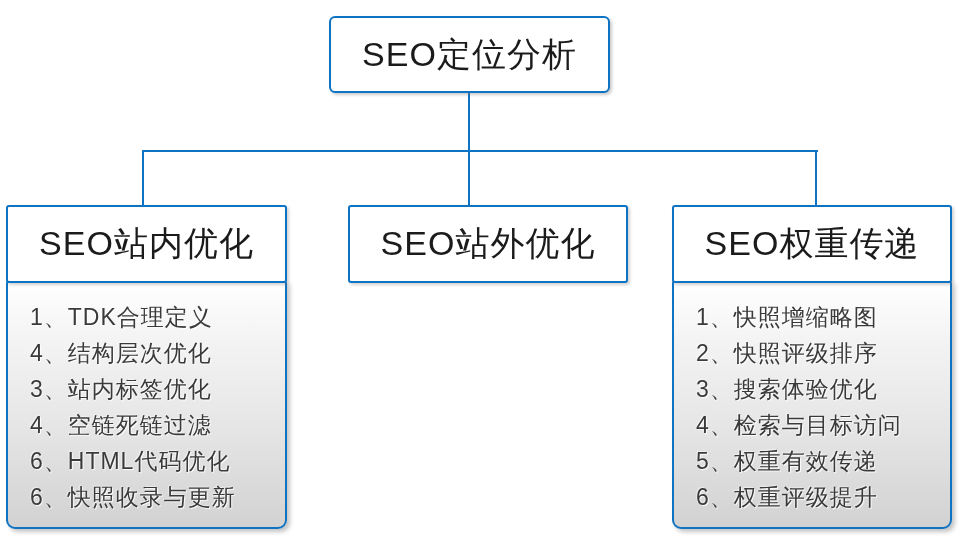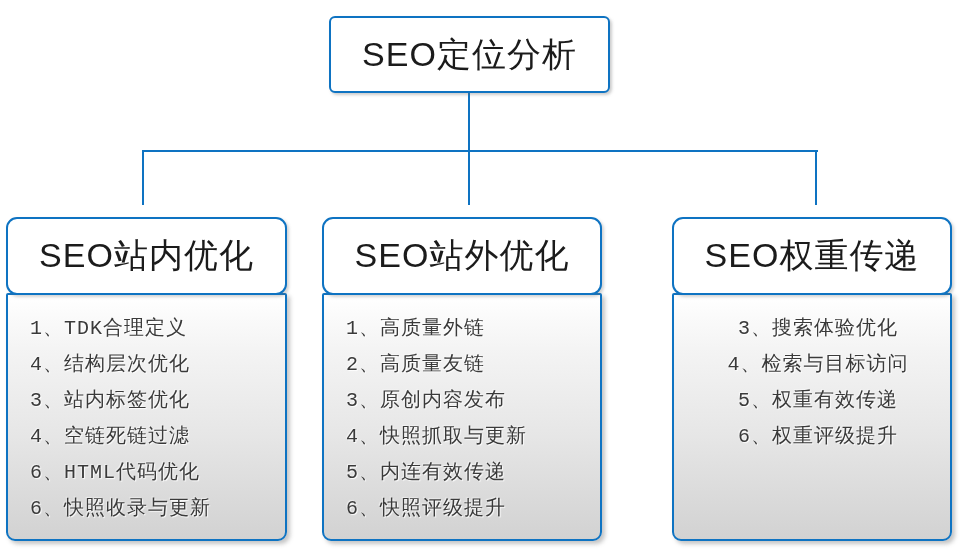--- a/index.html
+++ b/index.html
@@ -37,59 +37,57 @@
   }
   .line.v-root   { left: 468px; top: 93px;  width: 2px;  height: 59px; }
   .line.h-bar    { left: 142px; top: 150px; width: 676px; height: 2px; }
   .line.v-left   { left: 142px; top: 152px; width: 2px;  height: 53px; }
   .line.v-mid    { left: 468px; top: 152px; width: 2px;  height: 53px; }
   .line.v-right  { left: 815px; top: 152px; width: 2px;  height: 53px; }
 
   
   .column { position: absolute; top: 205px; z-index: 3; }
   .col-0 { left: 6px;   width: 281px; }
-  .col-1 { left: 322px; width: 280px; }
-  .col-2 { left: 672px; width: 280px; text-align: center; }
+  .col-1 { left: 348px; width: 280px; }
+  .col-2 { left: 672px; width: 280px; }
 
   .header-box {
     position: relative;
     width: 100%; height: 78px;
     background: #ffffff;
     border: 2px solid #0e73c2;
-    border-radius: 11px;
+    border-radius: 3px;
     box-shadow: 2px 2px 3px rgba(110,110,110,0.3);
     display: flex; align-items: center; justify-content: center;
     font-size: 34px;
     color: #1b1b1b;
     letter-spacing: 1px;
     z-index: 2;
-    margin-top: 12px;
   }
 
   .list-box {
     position: relative;
     margin-top: -2px;
     width: 100%; height: 248px;
     background: linear-gradient(180deg, #ffffff 0%, #f4f4f4 22%, #e6e6e6 58%, #d2d2d2 100%);
     border: 2px solid #0e73c2;
     border-radius: 2px 2px 9px 9px;
     box-shadow: 3px 3px 4px rgba(110,110,110,0.4);
     padding: 16px 10px 0 22px;
     z-index: 1;
   }
 
   .list-item {
     height: 36px;
     line-height: 36px;
-    font-size: 20px;
+    font-size: 23px;
     color: #3a3a3a;
     letter-spacing: 1px;
     white-space: nowrap;
     text-shadow: 1px 1px 1px rgba(255,255,255,0.95), -1px -1px 1px rgba(255,255,255,0.55);
-    font-family: Liberation Mono, monospace;
   }
 </style>
 </head>
 <body>
 
 <div class="canvas">
 
   <div class="root-box">
     <span>SEO定位分析</span>
   </div>
@@ -111,35 +109,29 @@
       <div class="list-item">4、空链死链过滤</div>
       <div class="list-item">6、HTML代码优化</div>
       <div class="list-item">6、快照收录与更新</div>
     </div>
   </div>
 
   <div class="column col-1">
     <div class="header-box">
       <span>SEO站外优化</span>
     </div>
-    <div class="list-box">
-      <div class="list-item">1、高质量外链</div>
-      <div class="list-item">2、高质量友链</div>
-      <div class="list-item">3、原创内容发布</div>
-      <div class="list-item">4、快照抓取与更新</div>
-      <div class="list-item">5、内连有效传递</div>
-      <div class="list-item">6、快照评级提升</div>
-    </div>
   </div>
 
   <div class="column col-2">
     <div class="header-box">
       <span>SEO权重传递</span>
     </div>
     <div class="list-box">
+      <div class="list-item">1、快照增缩略图</div>
+      <div class="list-item">2、快照评级排序</div>
       <div class="list-item">3、搜索体验优化</div>
       <div class="list-item">4、检索与目标访问</div>
       <div class="list-item">5、权重有效传递</div>
       <div class="list-item">6、权重评级提升</div>
     </div>
   </div>
 
 </div>
 
 </body></html>

